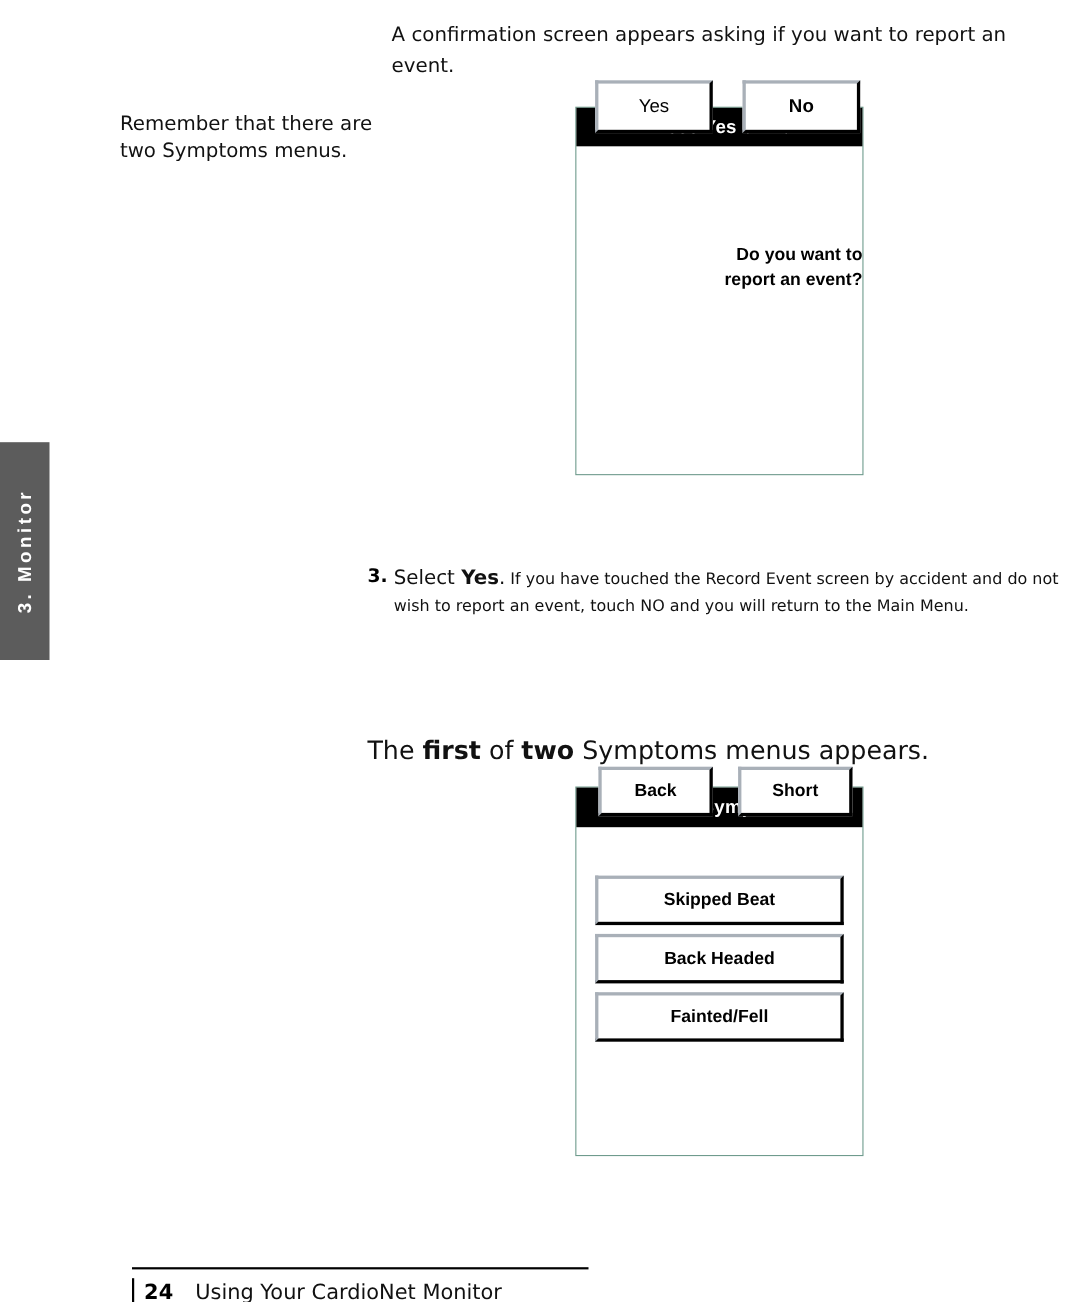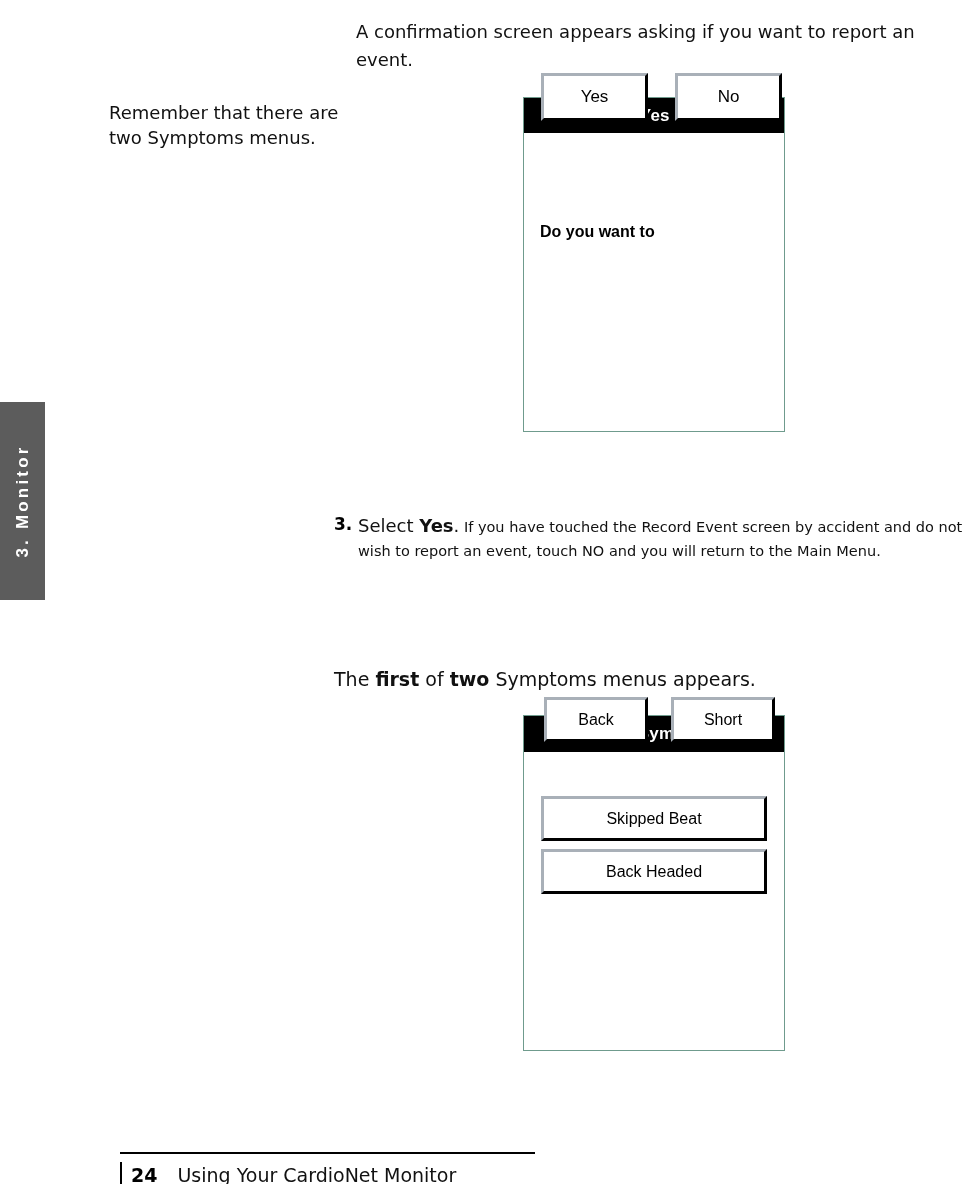--- a/index.html
+++ b/index.html
@@ -89,21 +89,21 @@
   }
   .step-lead b {
     font-weight: bold;
   }
 
   .menus-line {
     position: absolute;
     left: 334px;
     top: 646px;
     width: 600px;
-    font-size: 19px;
+    font-size: 23px;
     line-height: 28px;
     color: #111111;
     font-family: "DejaVu Sans", sans-serif;
   }
   .menus-line b { font-weight: bold; }
 
   
   .device {
     position: absolute;
     border: 1px solid #6f9b8d;
@@ -130,24 +130,24 @@
     width: 262px;
     height: 335px;
   }
   #screen-confirm .device-titlebar {
     height: 35px;
     line-height: 35px;
     font-size: 17px;
   }
   .confirm-message {
     position: absolute;
-    left: 16px;
+    left: 0;
     right: 0;
     top: 87px;
-    text-align: left;
+    text-align: right;
     font-size: 16px;
     font-weight: bold;
     line-height: 23px;
     font-family: "Liberation Sans", sans-serif;
   }
   .confirm-buttons {
     position: absolute;
     left: 0;
     right: 0;
     bottom: 10px;
@@ -182,21 +182,21 @@
 
   
   .tbtn {
     background: #ffffff;
     border-top: 3px solid #a9b0b8;
     border-left: 3px solid #a9b0b8;
     border-right: 3px solid #000000;
     border-bottom: 3px solid #000000;
     box-sizing: border-box;
     text-align: center;
-    font-weight: normal;
+    font-weight: bold;
     font-family: "Liberation Sans", sans-serif;
     color: #000000;
     display: flex;
     align-items: center;
     justify-content: center;
     cursor: pointer;
   }
 
   .btn-yes {
     position: absolute;
@@ -207,21 +207,21 @@
     font-size: 17px;
     font-weight: normal;
   }
   .btn-no {
     position: absolute;
     left: 151px;
     top: 0;
     width: 107px;
     height: 48px;
     font-size: 17px;
-    font-weight: normal;
+    font-weight: bold;
   }
 
   .symptom-btn {
     position: relative;
     margin: 0 auto 8px auto;
     width: 226px;
     height: 45px;
     font-size: 16px;
     text-align: right;
   }
@@ -293,20 +293,21 @@
 
 <p class="intro-para">A confirmation screen appears asking if you want to report an event.</p>
 
 <p class="margin-note">Remember that there are two Symptoms menus.</p>
 
 <div class="device" id="screen-confirm">
   <div class="device-titlebar">Press Yes or No</div>
   <div class="device-body">
     <div class="confirm-message">
       <div>Do you want to</div>
+      <div>report an event?</div>
     </div>
     <div class="confirm-buttons">
       <div class="tbtn btn-yes">Yes</div>
       <div class="tbtn btn-no">No</div>
     </div>
   </div>
 </div>
 
 <div class="step-block">
   <span class="step-number">3.</span>
@@ -316,20 +317,21 @@
 </div>
 
 <p class="menus-line"><span>The </span><b>first</b><span> of </span><b>two</b><span> Symptoms menus appears.</span></p>
 
 <div class="device" id="screen-symptoms">
   <div class="device-titlebar">Select Symptoms</div>
   <div class="device-body">
     <div class="symptom-list">
       <div class="tbtn symptom-btn">Skipped Beat</div>
       <div class="tbtn symptom-btn">Back Headed</div>
+      <div class="tbtn symptom-btn">Fainted/Fell</div>
     </div>
     <div class="symptoms-navrow">
       <div class="tbtn btn-back">Back</div>
       <div class="tbtn btn-next">Short</div>
     </div>
   </div>
 </div>
 
 <div class="footer">
   <div class="footer-rule"></div>

